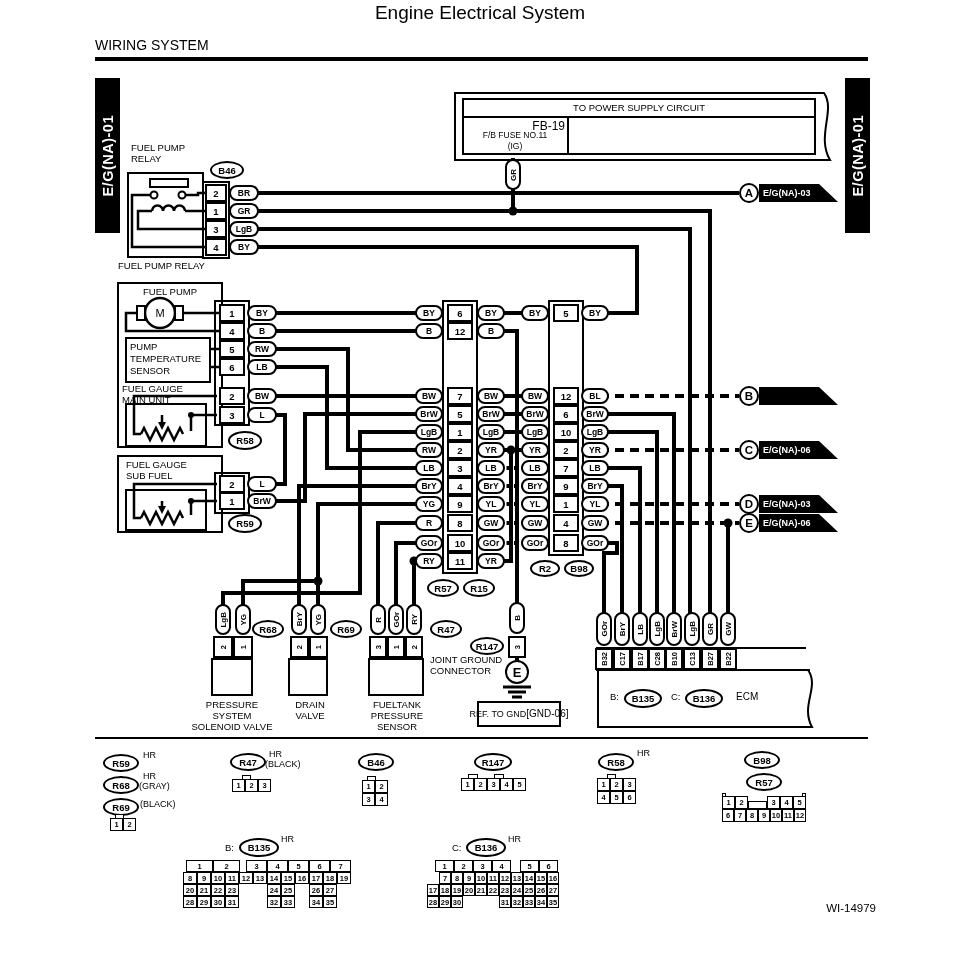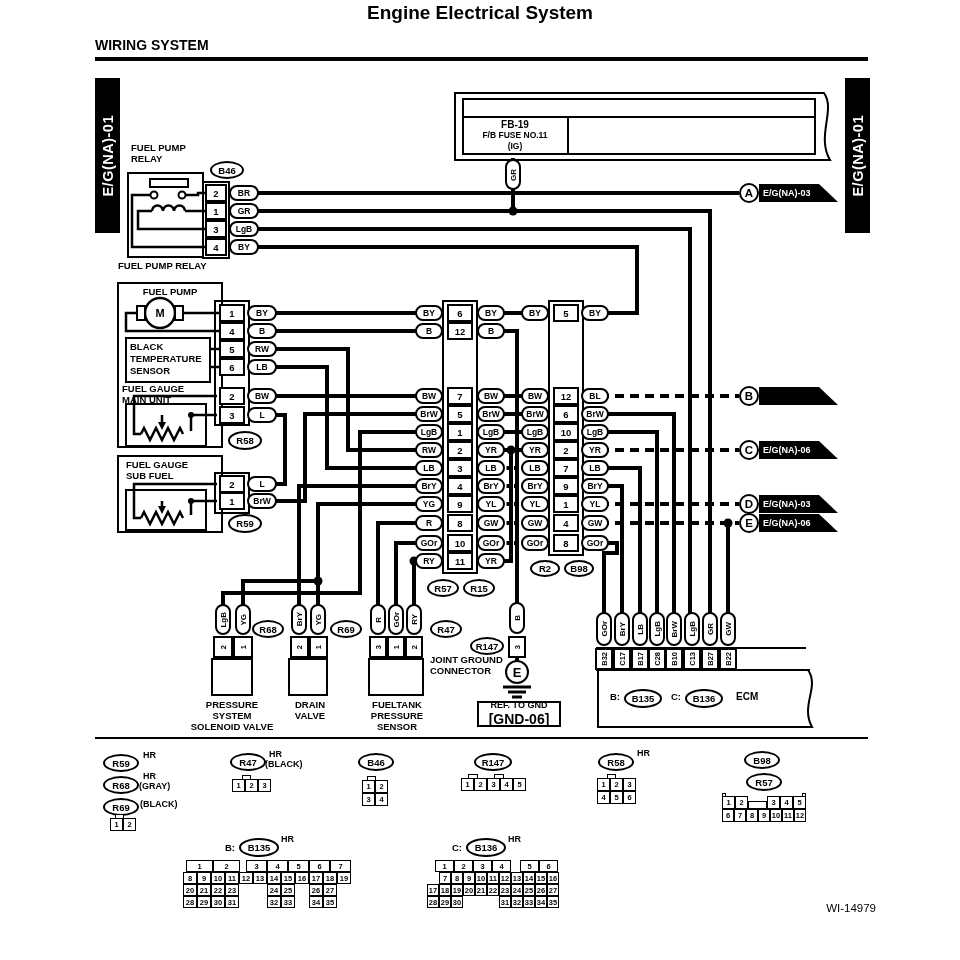--- a/index.html
+++ b/index.html
@@ -6,21 +6,21 @@
   #stage{position:relative;width:960px;height:960px;background:#fff;overflow:hidden;
          font-family:"Liberation Sans","DejaVu Sans",sans-serif;color:#000;}
   .abs{position:absolute;box-sizing:border-box;}
   .stad{border:2px solid #000;border-radius:9px;background:#fff;display:flex;align-items:center;justify-content:center;font-weight:bold;font-size:8.5px;}
   .cell{border:2px solid #000;background:#fff;display:flex;align-items:center;justify-content:center;font-weight:bold;font-size:9.5px;}
   .vstad{border:2px solid #000;border-radius:8px;background:#fff;display:flex;align-items:center;justify-content:center;font-weight:bold;font-size:8px;}
   .vcell{border:2px solid #000;background:#fff;display:flex;align-items:center;justify-content:center;font-weight:bold;font-size:7.5px;}
   .vert{writing-mode:vertical-rl;transform:rotate(180deg);}
   .oval{border:2.5px solid #000;border-radius:50%;background:#fff;display:flex;align-items:center;justify-content:center;font-weight:bold;font-size:9.5px;}
   .outline{border:2px solid #000;background:#fff;}
-  .lbl{font-weight:bold;line-height:1.18;white-space:nowrap;}
+  .lbl{font-weight:normal;line-height:1.18;white-space:nowrap;}
   .circleL{border:2.5px solid #000;border-radius:50%;background:#fff;display:flex;align-items:center;justify-content:center;font-weight:bold;font-size:11.5px;}
   .flagtext{color:#fff;font-weight:bold;font-size:9px;display:flex;align-items:center;}
   .banner{background:#000;color:#fff;display:flex;align-items:center;justify-content:center;}
   .banner span{font-weight:bold;font-size:14.5px;letter-spacing:.5px;}
   .gridcell{border:1.5px solid #000;background:#fff;display:flex;align-items:center;justify-content:center;font-weight:bold;font-size:7.5px;}
   .tab{border:1.5px solid #000;background:#fff;}
   .ctr{display:flex;align-items:center;justify-content:center;text-align:center;}
 </style>
 </head>
 <body>
@@ -164,36 +164,37 @@
   <div class="abs lbl ctr" style="left:0;top:6;width:960px;height:26px;font-size:19px">Engine Electrical System</div>
   <div class="abs lbl" style="left:95px;top:37px;font-size:14px">WIRING SYSTEM</div>
   <div class="abs banner" style="left:95px;top:78px;width:25px;height:155px">
       <span class="vert">E/G(NA)-01</span>
     </div>
   <div class="abs banner" style="left:845px;top:78px;width:25px;height:155px">
       <span class="vert">E/G(NA)-01</span>
     </div>
   <div class="abs lbl" style="left:790px;top:902px;width:86px;font-size:11.5px;text-align:right;font-weight:normal">WI-14979</div>
 
+  <div class="abs lbl ctr" style="left:463px;top:101px;width:352px;height:14px;font-size:9.5px">TO POWER SUPPLY CIRCUIT</div>
 
   <div class="abs lbl" style="left: 131px; top: 142px; width: 80px; height: 11px; font-size: 9.5px;">FUEL PUMP</div>
     <div class="abs lbl" style="left: 131px; top: 153px; width: 80px; height: 11px; font-size: 9.5px;">RELAY</div>
     <div class="abs oval" style="left: 210px; top: 161px; width: 34px; height: 18px;">B46</div>
     <div class="abs cell" style="left: 205px; top: 184px; width: 22px; height: 18px;">2</div>
     <div class="abs stad" style="left: 229px; top: 185px; width: 30px; height: 16px;">BR</div>
     <div class="abs cell" style="left: 205px; top: 202px; width: 22px; height: 18px;">1</div>
     <div class="abs stad" style="left: 229px; top: 203px; width: 30px; height: 16px;">GR</div>
     <div class="abs cell" style="left: 205px; top: 220px; width: 22px; height: 18px;">3</div>
     <div class="abs stad" style="left: 229px; top: 221px; width: 30px; height: 16px;">LgB</div>
     <div class="abs cell" style="left: 205px; top: 238px; width: 22px; height: 18px;">4</div>
     <div class="abs stad" style="left: 229px; top: 239px; width: 30px; height: 16px;">BY</div>
     <div class="abs lbl" style="left: 118px; top: 260px; width: 110px; height: 12px; font-size: 9.5px;">FUEL PUMP RELAY</div>
     <div class="abs lbl ctr" style="left: 128px; top: 286px; width: 84px; height: 12px; font-size: 9.5px;">FUEL PUMP</div>
     <div class="abs lbl ctr" style="left: 150px; top: 304px; width: 20px; height: 18px; font-size: 11px;">M</div>
-    <div class="abs lbl" style="left: 130px; top: 341px; width: 76px; height: 12px; font-size: 9.5px;">BLACK</div>
+    <div class="abs lbl" style="left: 130px; top: 341px; width: 76px; height: 12px; font-size: 9.5px;">PUMP</div>
     <div class="abs lbl" style="left: 130px; top: 353px; width: 76px; height: 12px; font-size: 9.5px;">TEMPERATURE</div>
     <div class="abs lbl" style="left: 130px; top: 365px; width: 76px; height: 12px; font-size: 9.5px;">SENSOR</div>
     <div class="abs lbl" style="left: 122px; top: 383px; width: 90px; height: 11px; font-size: 9.5px;">FUEL GAUGE</div>
     <div class="abs lbl" style="left: 122px; top: 394px; width: 90px; height: 11px; font-size: 9.5px;">MAIN UNIT</div>
     <div class="abs oval" style="left: 228px; top: 431px; width: 34px; height: 19px;">R58</div>
     <div class="abs cell" style="left: 219px; top: 304px; width: 26px; height: 18px;">1</div>
     <div class="abs stad" style="left: 247px; top: 305px; width: 30px; height: 16px;">BY</div>
     <div class="abs cell" style="left: 219px; top: 322px; width: 26px; height: 18px;">4</div>
     <div class="abs stad" style="left: 247px; top: 323px; width: 30px; height: 16px;">B</div>
     <div class="abs cell" style="left: 219px; top: 340px; width: 26px; height: 18px;">5</div>
@@ -284,21 +285,21 @@
     <div class="abs circleL" style="left: 739px; top: 183px; width: 20px; height: 20px;">A</div>
     <div class="abs flagtext" style="left: 763px; top: 186px; width: 62px; height: 14px;">E/G(NA)-03</div>
     <div class="abs circleL" style="left: 739px; top: 386px; width: 20px; height: 20px;">B</div>
     <div class="abs flagtext" style="left: 759px; top: 389px; width: 62px; height: 14px; margin-top: 37px;">E/G(NA)-02</div>
     <div class="abs circleL" style="left: 739px; top: 440px; width: 20px; height: 20px;">C</div>
     <div class="abs flagtext" style="left: 763px; top: 443px; width: 62px; height: 14px;">E/G(NA)-06</div>
     <div class="abs circleL" style="left: 739px; top: 494px; width: 20px; height: 20px;">D</div>
     <div class="abs flagtext" style="left: 763px; top: 497px; width: 62px; height: 14px;">E/G(NA)-03</div>
     <div class="abs circleL" style="left: 739px; top: 513px; width: 20px; height: 20px;">E</div>
     <div class="abs flagtext" style="left: 763px; top: 516px; width: 62px; height: 14px;">E/G(NA)-06</div>
-    <div class="abs lbl" style="left: 465px; top: 119px; width: 100px; height: 11px; font-size: 10px; text-align: center;">FB-19</div>
+    <div class="abs lbl" style="left: 465px; top: 119px; width: 100px; height: 11px; font-size: 12px; text-align: right;">FB-19</div>
     <div class="abs lbl" style="left: 465px; top: 130px; width: 100px; height: 11px; font-size: 8.5px; text-align: center;">F/B FUSE NO.11</div>
     <div class="abs lbl" style="left: 465px; top: 141px; width: 100px; height: 11px; font-size: 8.5px; text-align: center;">(IG)</div>
     <div class="abs vstad" style="left: 505px; top: 159px; width: 16px; height: 31px;">
       <span class="vert">GR</span>
     </div>
     <div class="abs vstad" style="left: 215px; top: 604px; width: 16px; height: 31px;">
       <span class="vert">LgB</span>
     </div>
     <div class="abs vstad" style="left: 235px; top: 604px; width: 16px; height: 31px;">
       <span class="vert">YG</span>
@@ -356,23 +357,23 @@
     <div class="abs vstad" style="left: 509px; top: 602px; width: 16px; height: 32px;">
       <span class="vert">B</span>
     </div>
     <div class="abs vcell" style="left: 508px; top: 636px; width: 18px; height: 22px;">
       <span class="vert">3</span>
     </div>
     <div class="abs lbl" style="left: 430px; top: 654px; width: 84px; height: 11px; font-size: 9.5px;">JOINT GROUND</div>
     <div class="abs lbl" style="left: 430px; top: 665px; width: 84px; height: 11px; font-size: 9.5px;">CONNECTOR</div>
     <div class="abs oval" style="left: 470px; top: 637px; width: 34px; height: 18px;">R147</div>
     <div class="abs circleL" style="left: 505px; top: 660px; width: 24px; height: 24px; font-size: 13px;">E</div>
-    <div class="abs outline ctr" style="left: 477px; top: 701px; width: 84px; height: 26px; flex-direction: column;">
+    <div class="abs outline ctr" style="left: 477px; top: 701px; width: 84px; height: 26px; flex-direction: row;">
       <div class="lbl" style="font-size: 9px;">REF. TO GND</div>
-      <div class="lbl" style="font-size: 14px;">[GND-06]</div>
+      <div class="lbl" style="font-size: 10px;">[GND-06]</div>
     </div>
     <div class="abs vstad" style="left: 596px; top: 612px; width: 16px; height: 34px;">
       <span class="vert">GOr</span>
     </div>
     <div class="abs vcell" style="left: 595px; top: 648px; width: 18px; height: 22px;">
       <span class="vert">B32</span>
     </div>
     <div class="abs vstad" style="left: 614px; top: 612px; width: 16px; height: 34px;">
       <span class="vert">BrY</span>
     </div>

